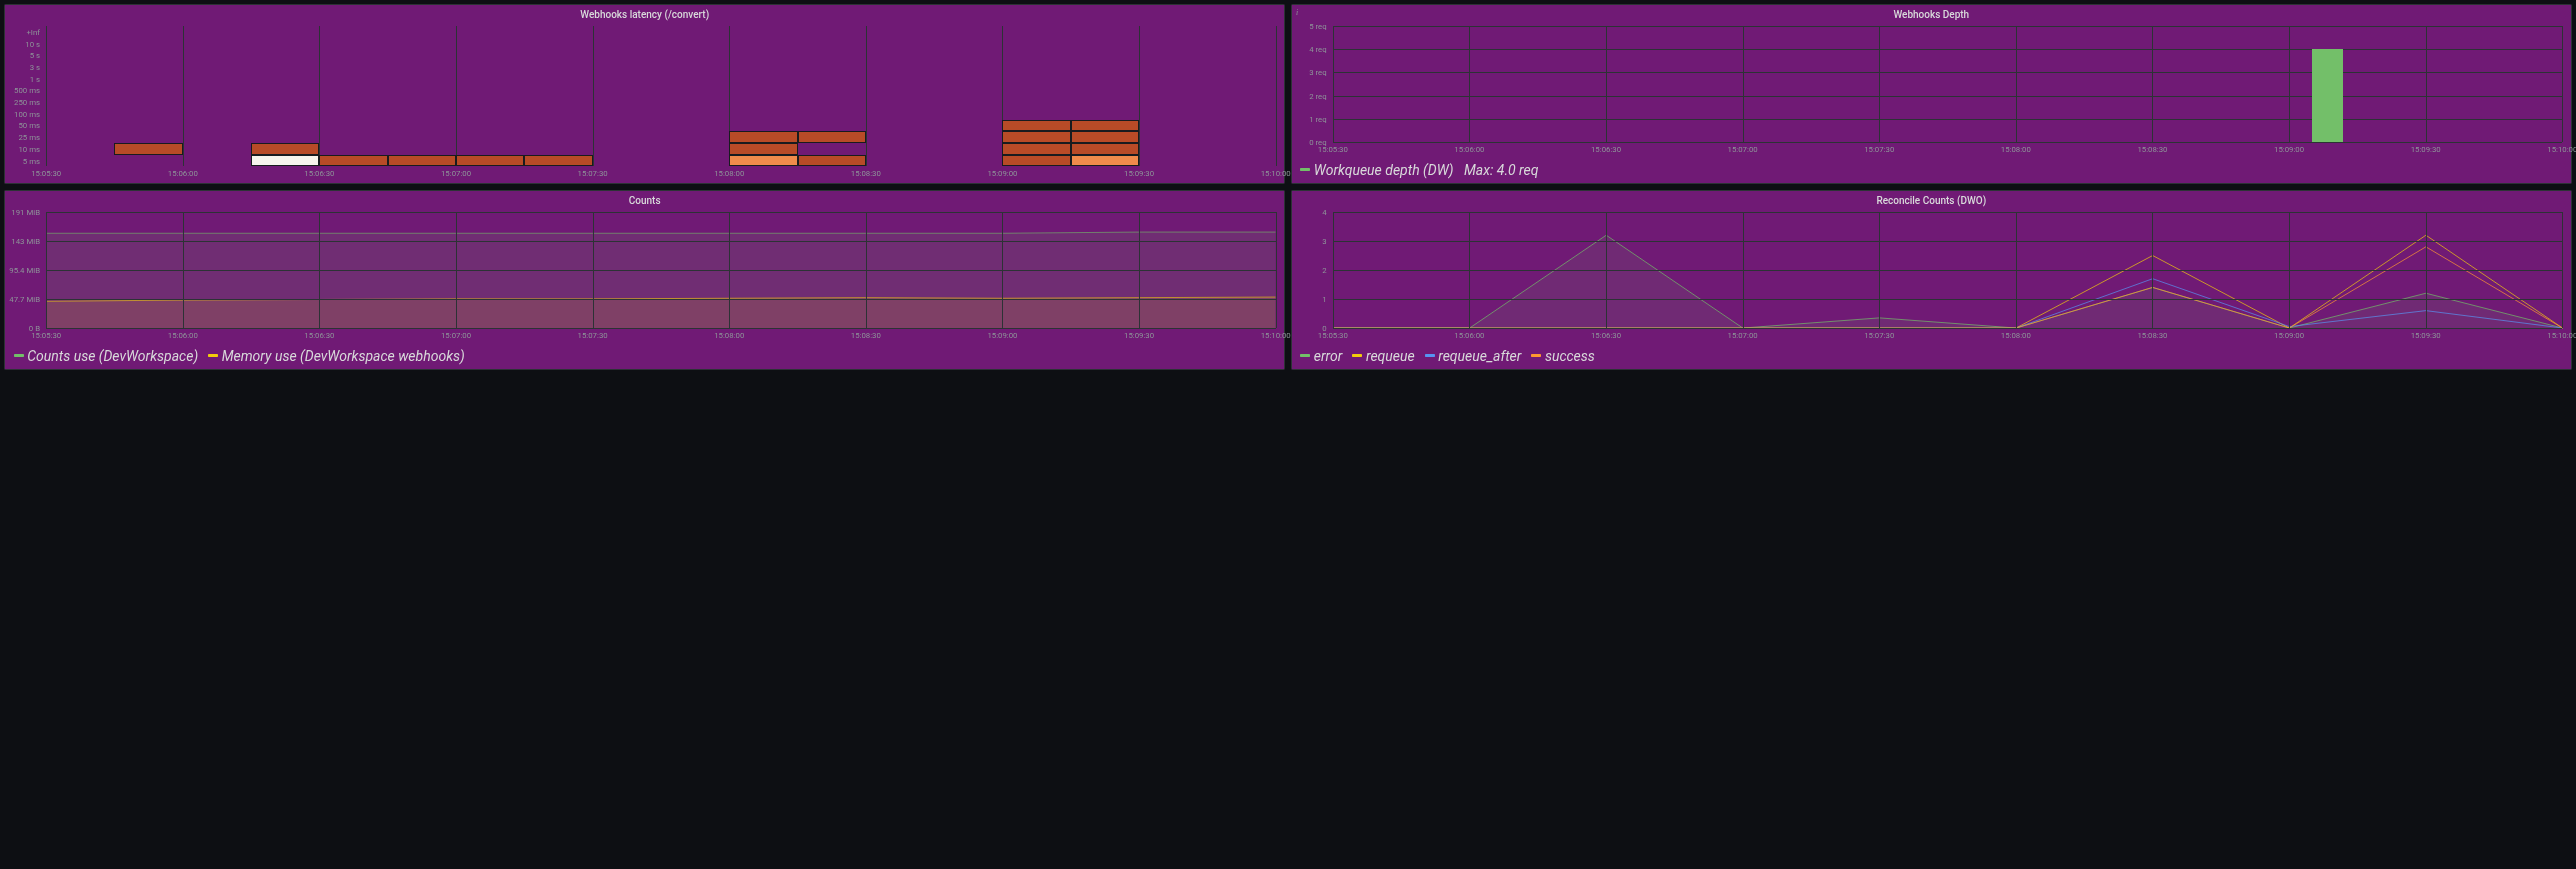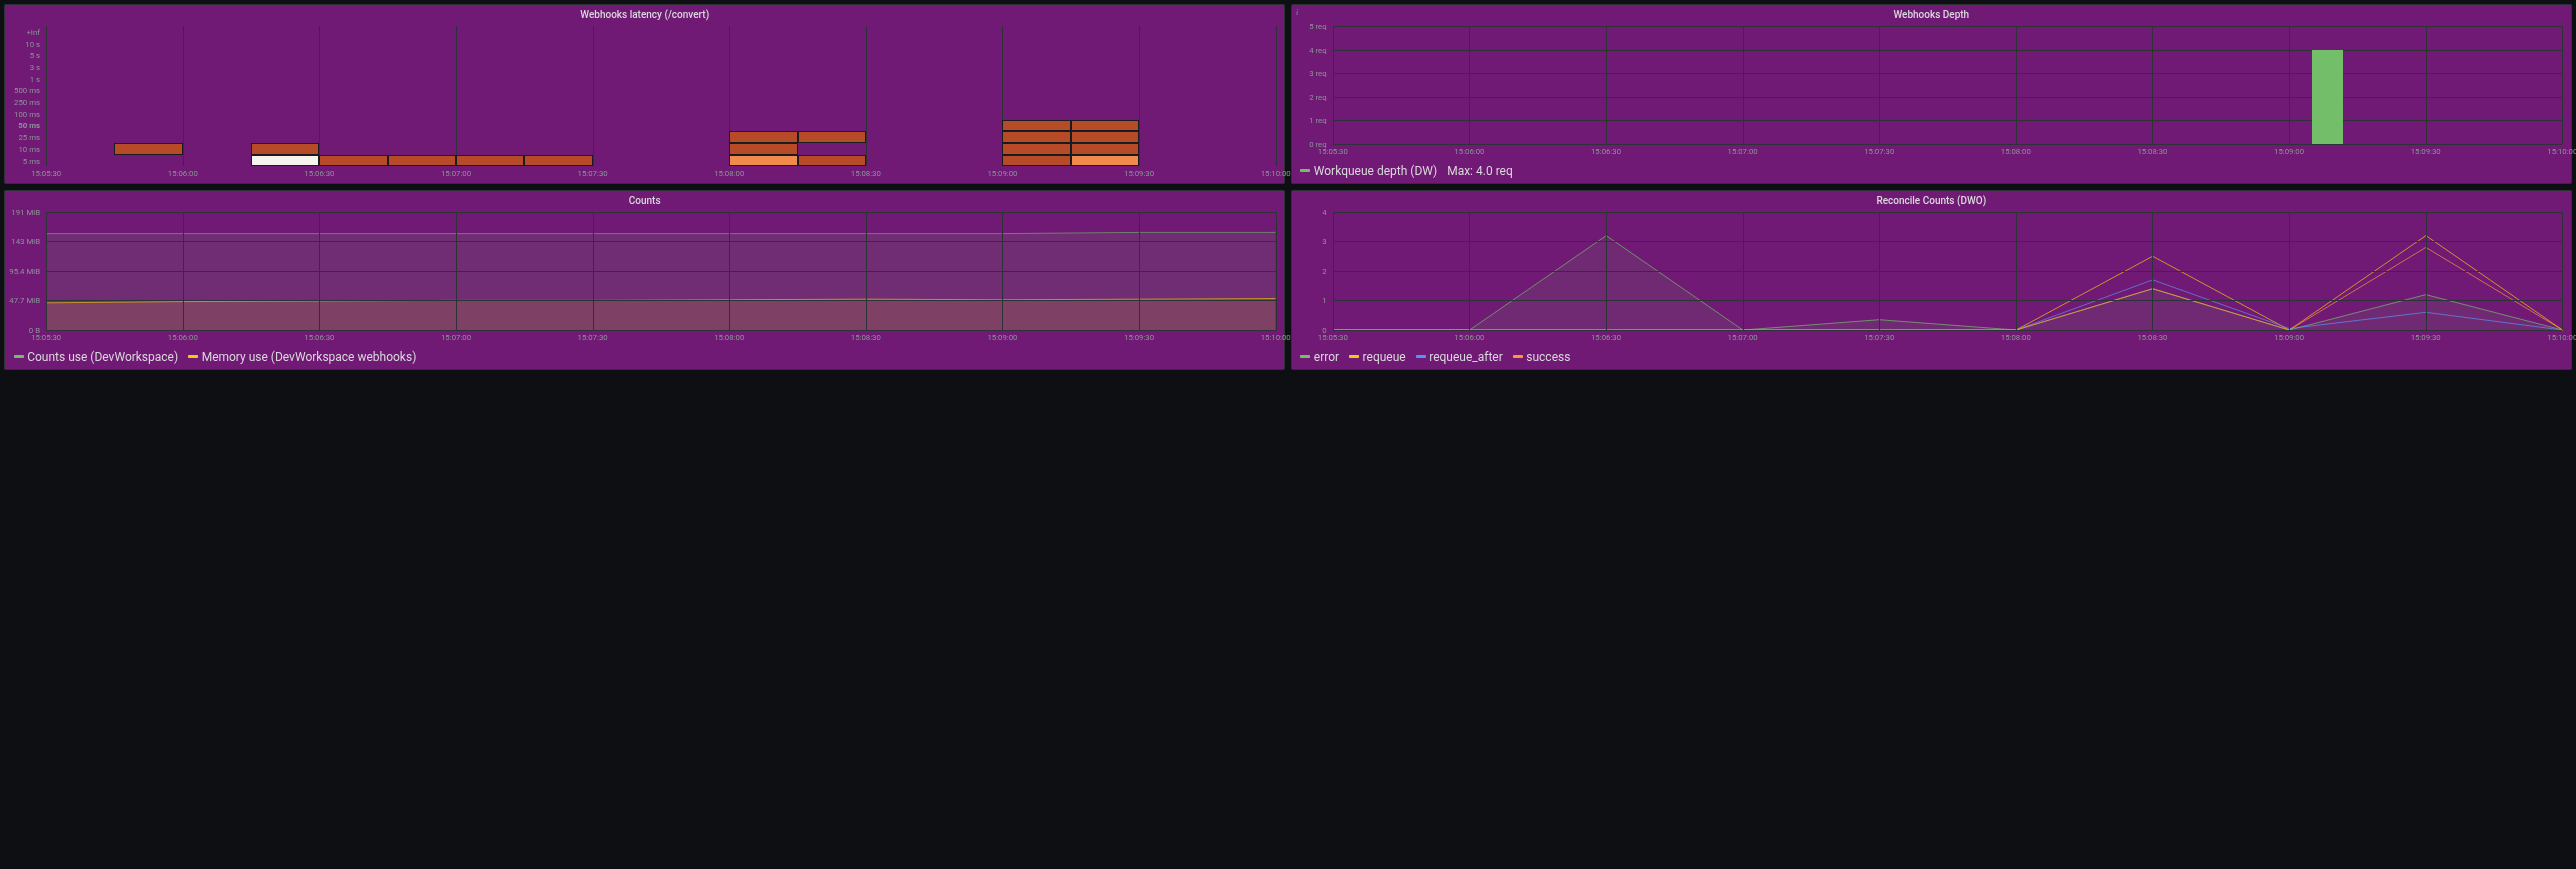--- a/index.html
+++ b/index.html
@@ -85,22 +85,23 @@
     position: absolute;
     top: 0;
     bottom: 0;
     width: 0.7px;
     background: #2c3235;
   }
   .legend {
     display: flex;
     gap: 10px;
     padding: 2.8px 8.5px 5.6px;
-    font-size: 12px;
+    font-size: 14px;
     flex-wrap: wrap;
+    font-style: italic;
   }
   .legend-item {
     display: flex;
     align-items: center;
     gap: 3.5px;
     color: #d8d9da;
   }
   .legend-swatch {
     width: 10px;
     height: 2.8px;
@@ -132,21 +133,21 @@
 
 <div class="grid">
 
   <div class="panel">
     <div class="panel-title">Webhooks latency (/convert)</div>
     <div class="panel-body">
       <div class="y-axis" id="hm-yaxis">
           <div class="y-tick" style="top: 95.8333%;">5 ms</div>
           <div class="y-tick" style="top: 87.5%;">10 ms</div>
           <div class="y-tick" style="top: 79.1667%;">25 ms</div>
-          <div class="y-tick" style="top: 70.8333%; font-weight: bold;">50 ms</div>
+          <div class="y-tick" style="top: 70.8333%;">50 ms</div>
           <div class="y-tick" style="top: 62.5%;">100 ms</div>
           <div class="y-tick" style="top: 54.1667%; text-align: center;">250 ms</div>
           <div class="y-tick" style="top: 45.8333%;">500 ms</div>
           <div class="y-tick" style="top: 37.5%;">1 s</div>
           <div class="y-tick" style="top: 29.1667%;">3 s</div>
           <div class="y-tick" style="top: 20.8333%;">5 s</div>
           <div class="y-tick" style="top: 12.5%;">10 s</div>
           <div class="y-tick" style="top: 4.16667%;">+Inf</div>
         </div>
       <div class="chart-area" id="hm-area">

